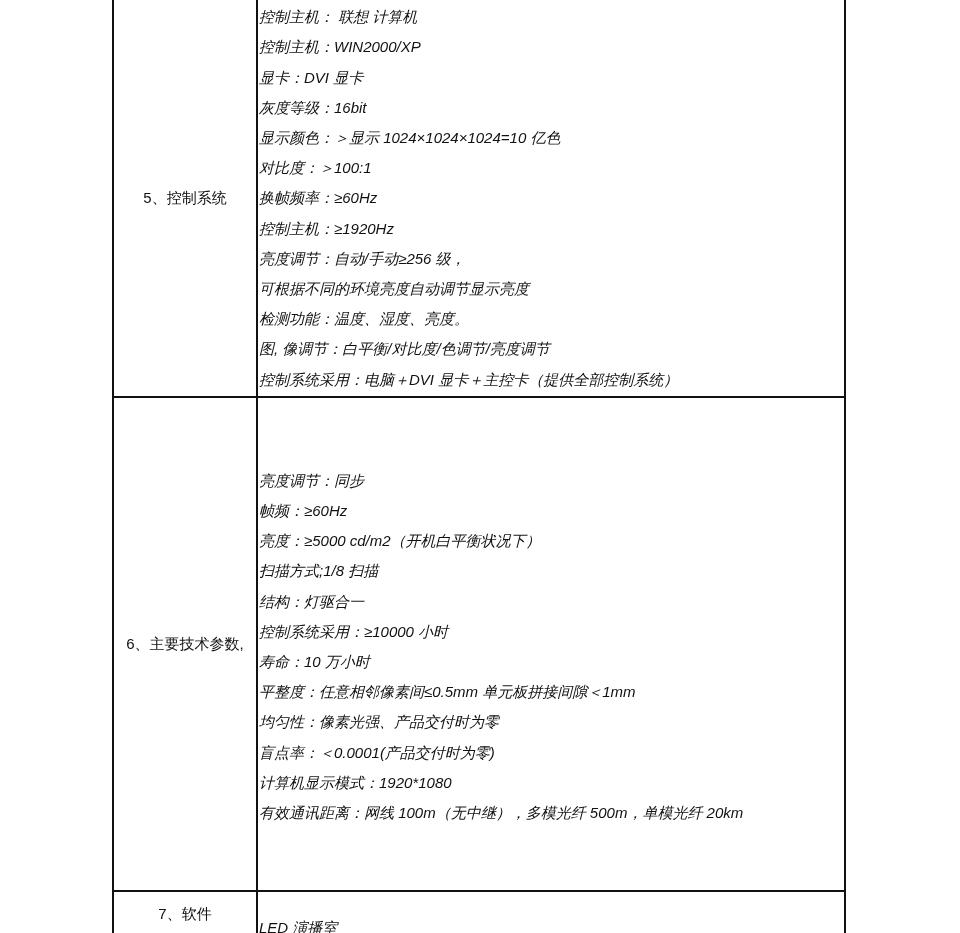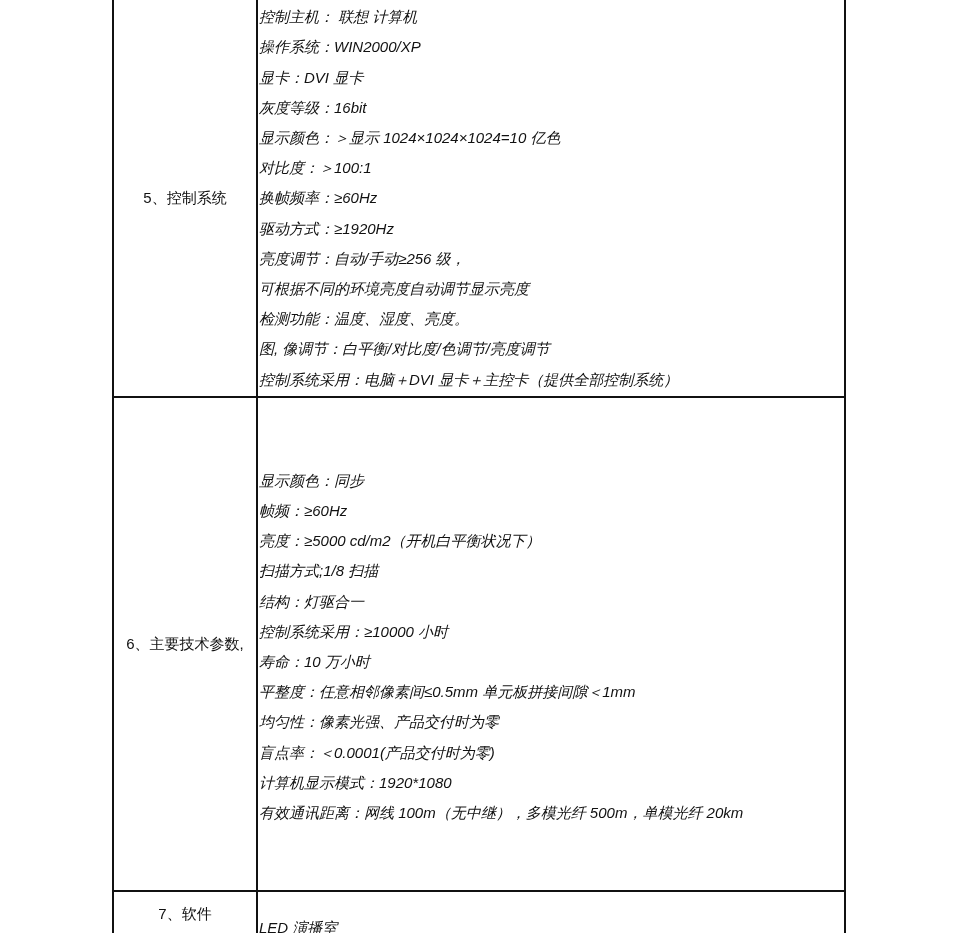--- a/index.html
+++ b/index.html
@@ -62,38 +62,38 @@
 <table class="spec-table">
   <colgroup>
     <col class="col-label">
     <col class="col-content">
   </colgroup>
   <tbody>
     <tr class="row-5">
       <td class="label-cell">5、控制系统</td>
       <td class="content-cell">
         <span class="line">控制主机：  联想 计算机</span>
-        <span class="line">操作系统：WIN2000/XP</span>
+        <span class="line">控制主机：WIN2000/XP</span>
         <span class="line">显卡：DVI 显卡</span>
         <span class="line">灰度等级：16bit</span>
         <span class="line">显示颜色：＞显示 1024×1024×1024=10 亿色</span>
         <span class="line">对比度：＞100:1</span>
         <span class="line">换帧频率：≥60Hz</span>
-        <span class="line">驱动方式：≥1920Hz</span>
+        <span class="line">控制主机：≥1920Hz</span>
         <span class="line">亮度调节：自动/手动≥256 级，</span>
         <span class="line">可根据不同的环境亮度自动调节显示亮度</span>
         <span class="line">检测功能：温度、湿度、亮度。</span>
         <span class="line">图, 像调节：白平衡/对比度/色调节/亮度调节</span>
         <span class="line">控制系统采用：电脑＋DVI 显卡＋主控卡（提供全部控制系统）</span>
       </td>
     </tr>
     <tr class="row-6">
       <td class="label-cell">6、主要技术参数,</td>
       <td class="content-cell">
-        <span class="line">显示颜色：同步</span>
+        <span class="line">亮度调节：同步</span>
         <span class="line">帧频：≥60Hz</span>
         <span class="line">亮度：≥5000 cd/m2（开机白平衡状况下）</span>
         <span class="line">扫描方式;1/8 扫描</span>
         <span class="line">结构：灯驱合一</span>
         <span class="line">控制系统采用：≥10000 小时</span>
         <span class="line">寿命：10 万小时</span>
         <span class="line">平整度：任意相邻像素间≤0.5mm  单元板拼接间隙＜1mm</span>
         <span class="line">均匀性：像素光强、产品交付时为零</span>
         <span class="line">盲点率：＜0.0001(产品交付时为零)</span>
         <span class="line">计算机显示模式：1920*1080</span>

